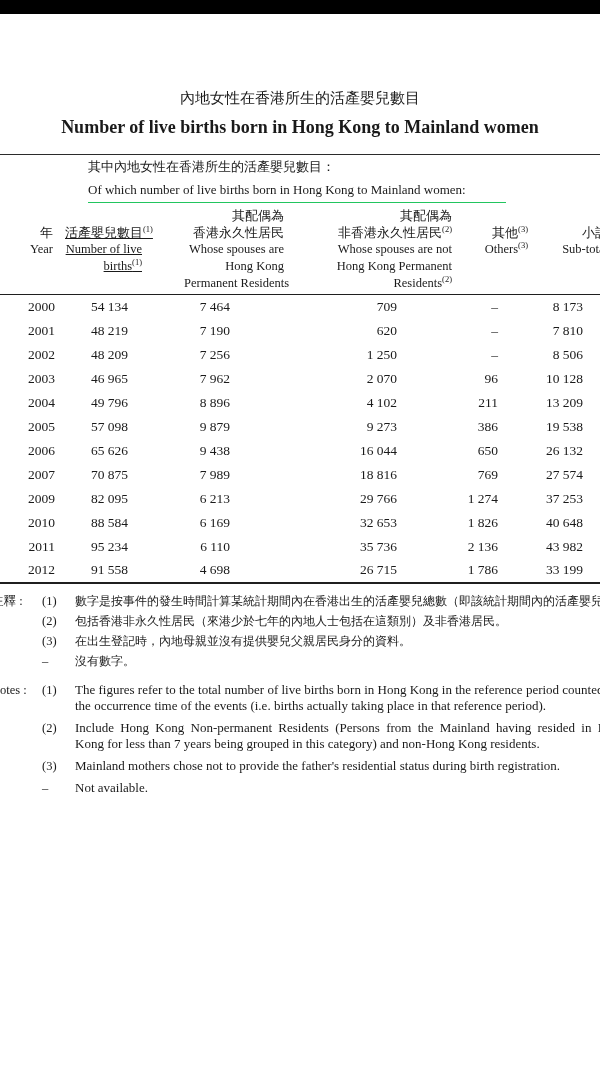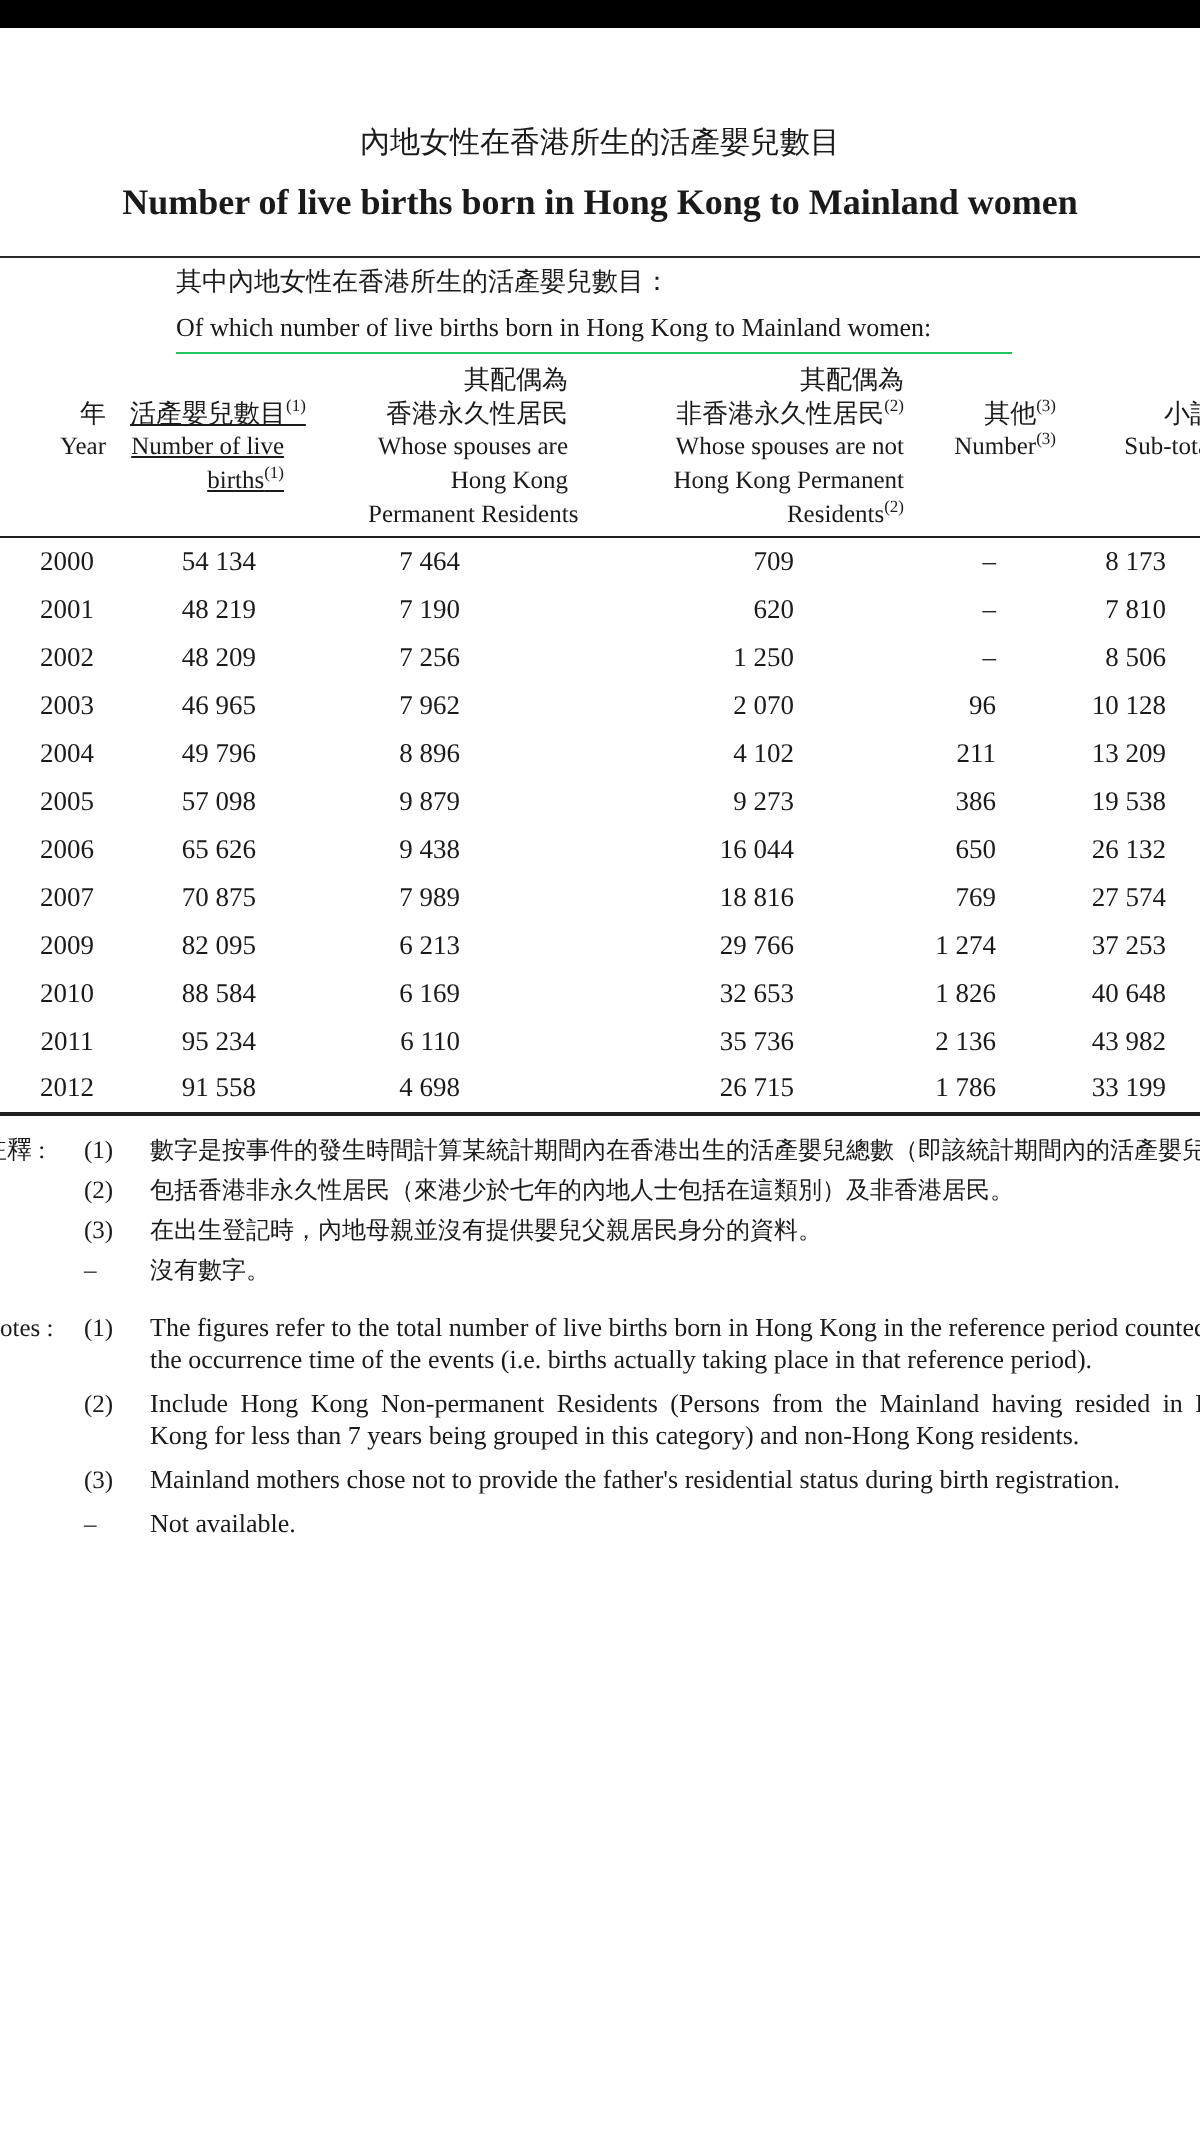--- a/index.html
+++ b/index.html
@@ -3,21 +3,21 @@
 <meta charset="utf-8">
 <style>
   * { margin:0; padding:0; box-sizing:border-box; }
   html,body { background:#fff; }
   body {
     width:600px; height:1065px; overflow:hidden; position:relative;
     font-family:"Liberation Serif","DejaVu Serif",serif; color:#1a1a1a;
   }
   .top-bar { height:14px; background:#000; }
 
-  .title-zh { margin-top:49px; text-align:center; font-size:15px; line-height:19px; }
+  .title-zh { margin-top:75px; text-align:center; font-size:15px; line-height:19px; }
   .title-en { margin-top:10px; text-align:center; font-size:18px; font-weight:bold; line-height:19px; }
 
   .table-block { margin-top:17px; border-top:1px solid #2b2b2b; }
 
   .spanner { margin-left:88px; width:418px; padding-top:3px; padding-bottom:4px; border-bottom:1px solid #22c55e; }
   .spanner-zh { font-size:13px; line-height:17px; white-space:nowrap; }
   .spanner-en { font-size:13px; line-height:16px; margin-top:7px; white-space:nowrap; }
 
   table { width:600px; border-collapse:collapse; table-layout:fixed; }
   thead th { font-weight:normal; vertical-align:top; padding-top:4px; padding-bottom:2px; }
@@ -29,21 +29,21 @@
   .sh-c4 .hwrap { left:52px; }
   .sh-c5 .hwrap { left:28px; }
   .sh-c6 .hwrap { left:23px; }
   .hl { line-height:17px; font-size:12.5px; white-space:nowrap; text-align:right; }
   .hl-zh { font-size:13px; }
   .hl-sp { height:17px; }
   sup { font-size:8.5px; vertical-align:super; line-height:0; }
 
   tbody td { font-size:13.5px; height:24px; text-align:right; white-space:nowrap; vertical-align:middle; }
   tbody tr:last-child td { border-bottom:2px solid #1f1f1f; }
-  td.c0 { text-align:center; padding-left:12px; }
+  td.c0 { text-align:right; padding-left:12px; }
   td.c1 { padding-right:4px;margin-top:32px; }
   td.c2 { padding-right:2px;margin-top:40px; }
   td.c3 { padding-right:3px; }
   td.c4 { padding-right:2px; }
   td.c5 { padding-right:2px; }
 
   .notes { margin-left:-9px; width:650px; margin-top:7px; }
   .notes-en { margin-top:11px; }
   .note-row { display:flex; align-items:flex-start; }
   .note-label { width:51px; font-size:12.5px; white-space:nowrap; }
@@ -112,21 +112,21 @@
             <div class="hl hl-zh"><span>非香港永久性居民</span><sup>(2)</sup></div>
             <div class="hl">Whose spouses are not</div>
             <div class="hl">Hong Kong Permanent</div>
             <div class="hl"><span>Residents</span><sup>(2)</sup></div>
           </div>
         </th>
         <th class="sh-c5">
           <div class="hwrap">
             <div class="hl hl-sp"></div>
             <div class="hl hl-zh"><span>其他</span><sup>(3)</sup></div>
-            <div class="hl"><span>Number</span><sup>(3)</sup></div>
+            <div class="hl"><span>Others</span><sup>(3)</sup></div>
           </div>
         </th>
         <th class="sh-c6">
           <div class="hwrap">
             <div class="hl hl-sp"></div>
             <div class="hl hl-zh">小計</div>
             <div class="hl">Sub-total</div>
           </div>
         </th>
         <th></th>

